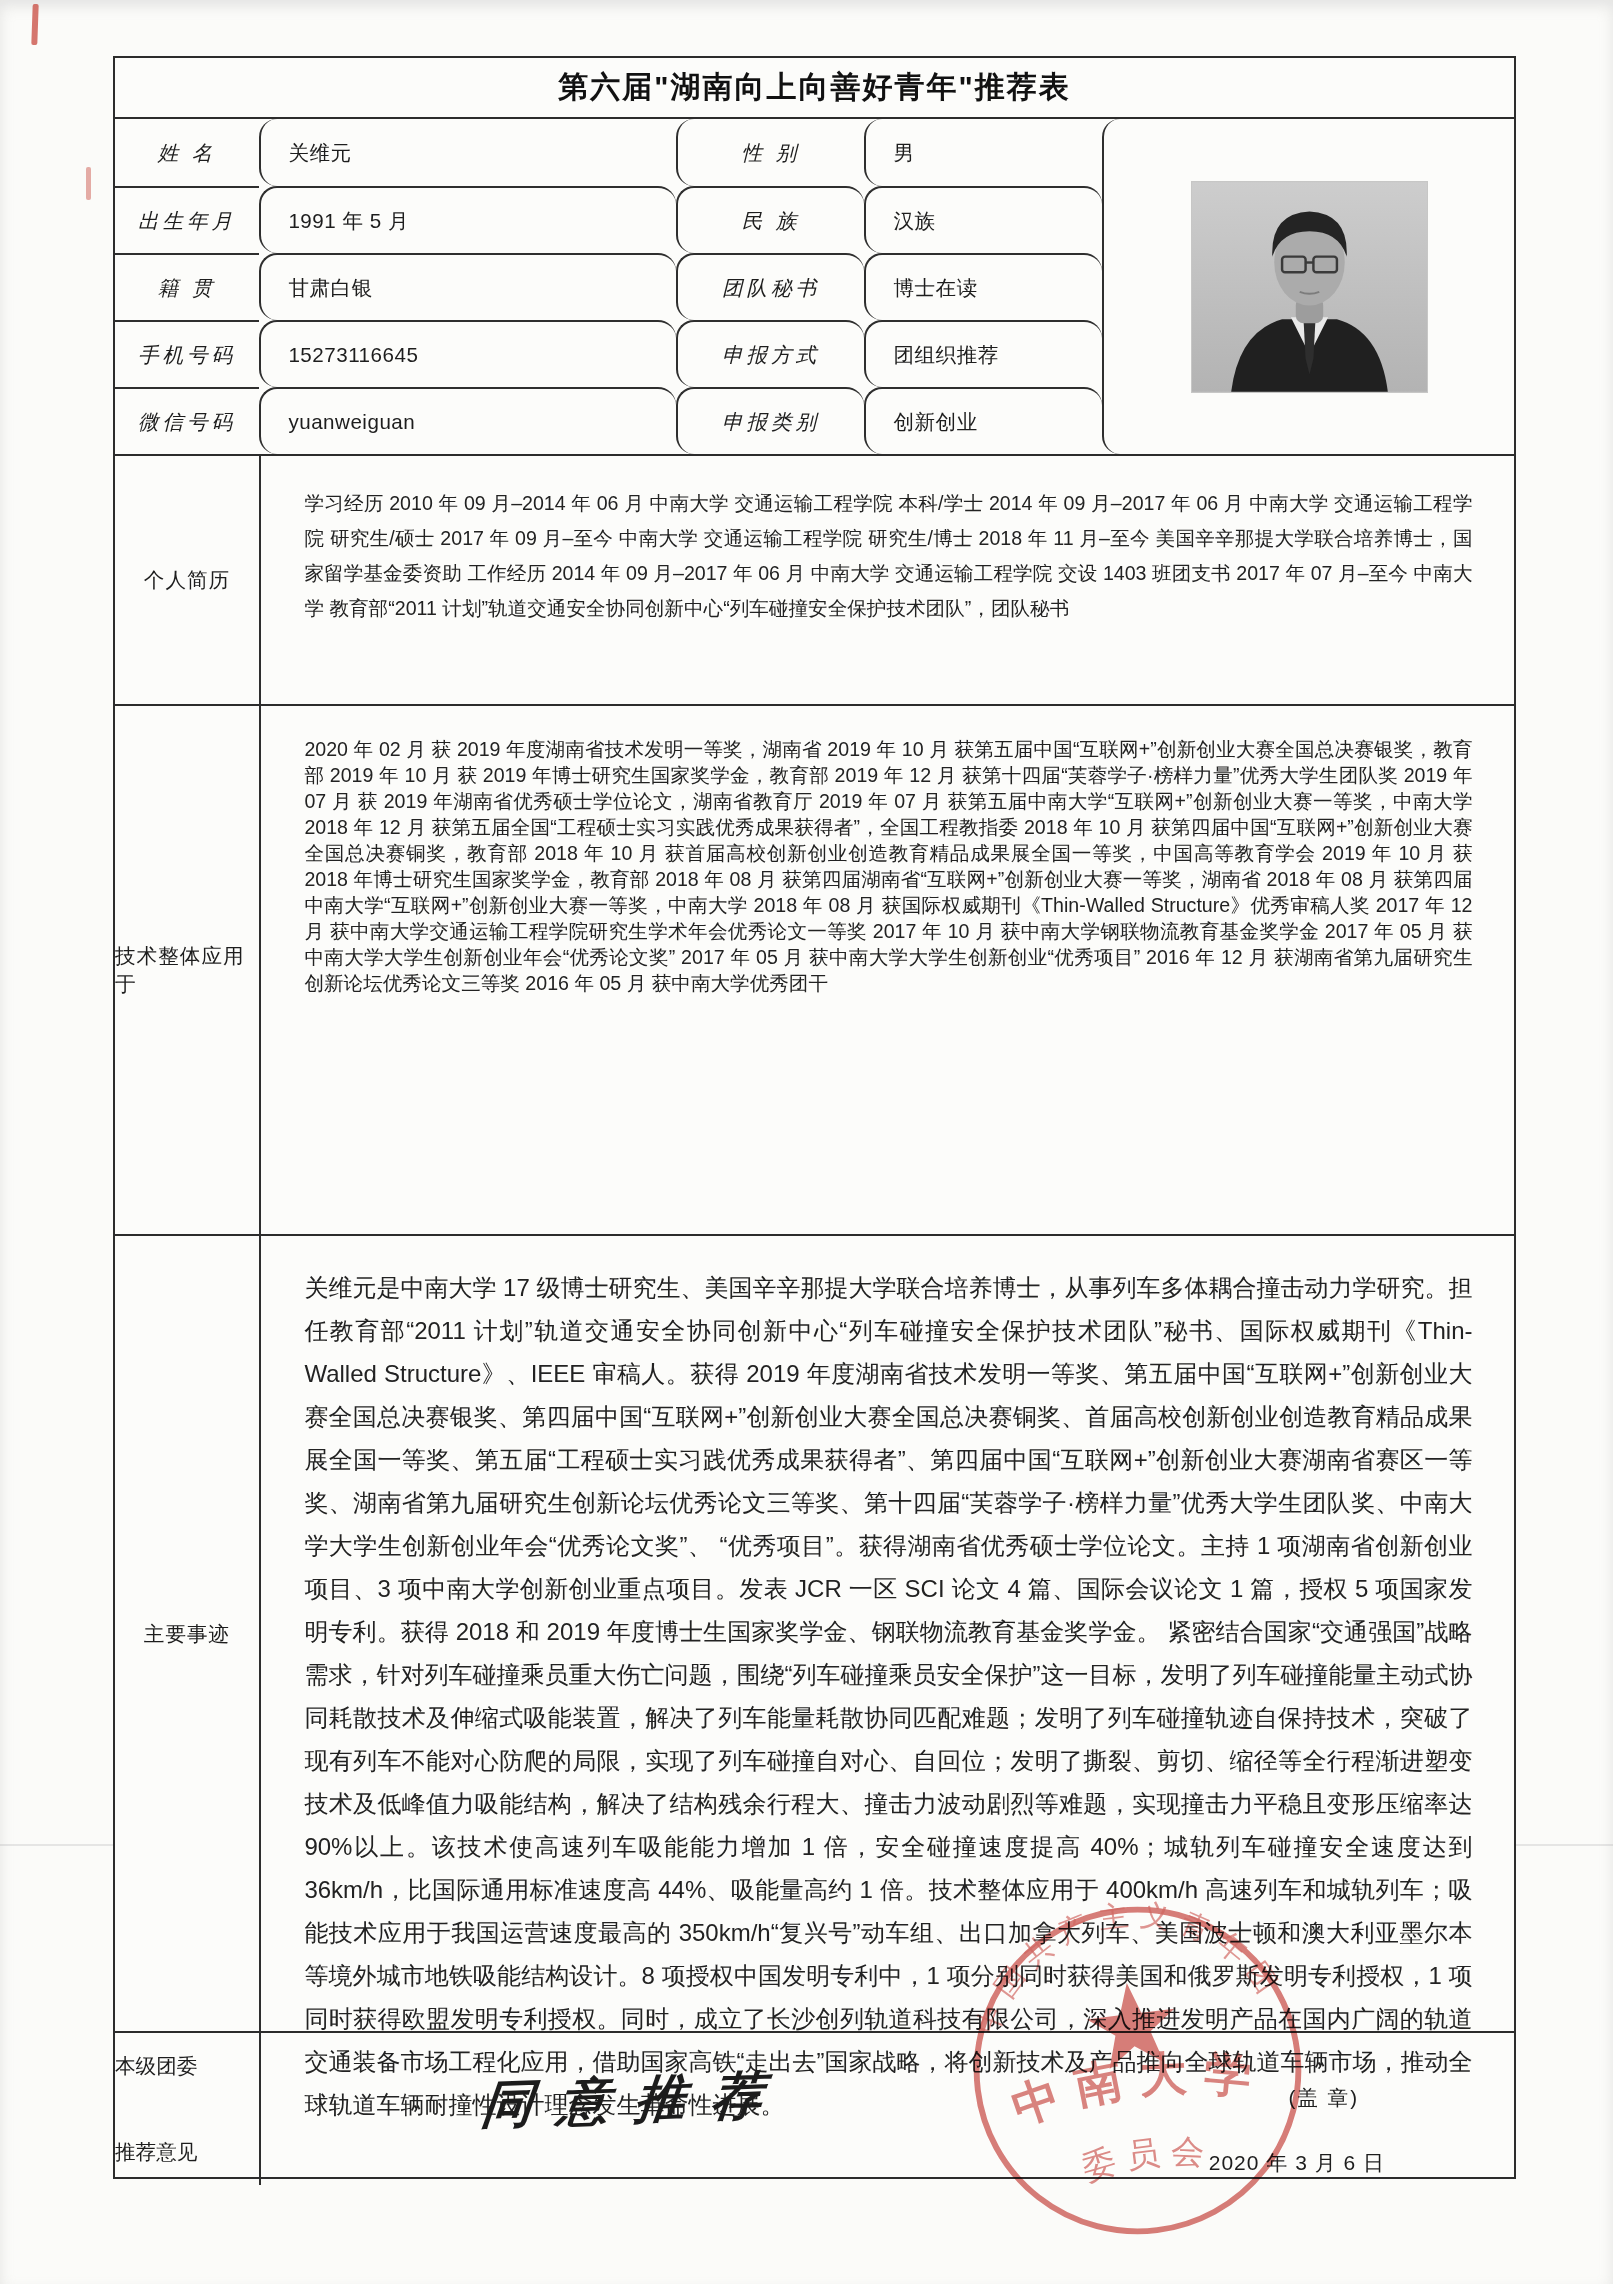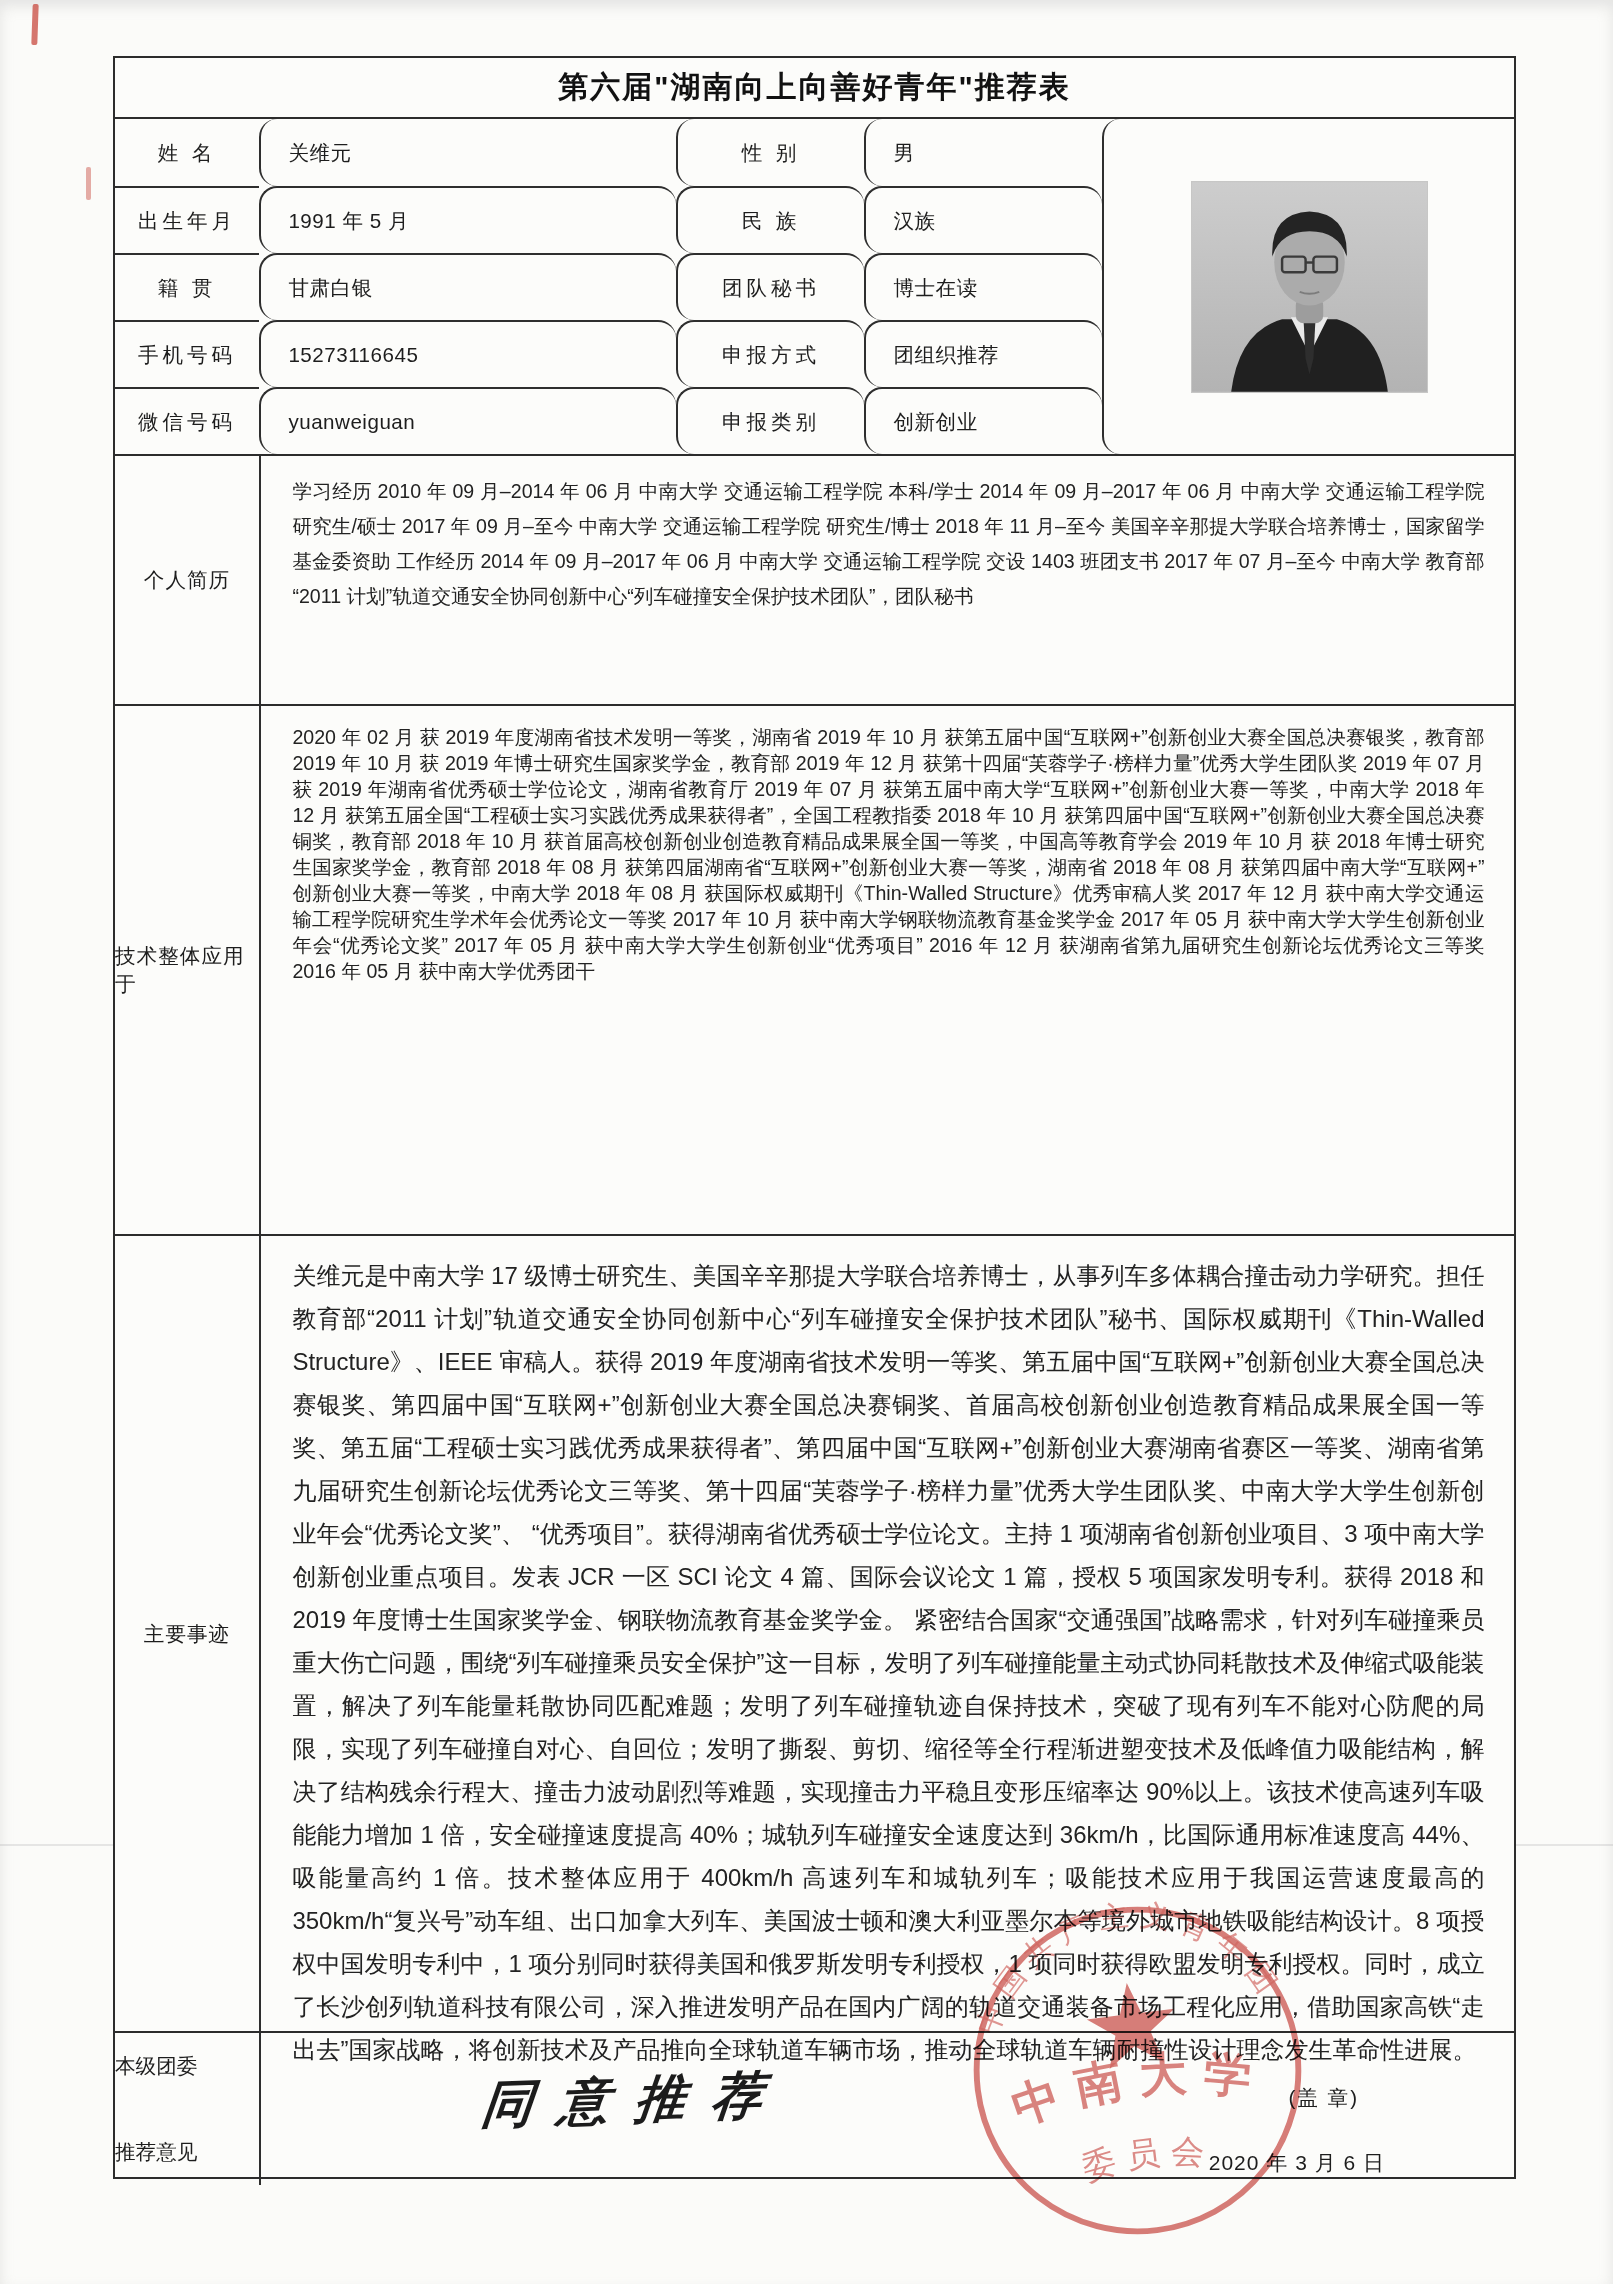--- a/index.html
+++ b/index.html
@@ -36,21 +36,21 @@
     grid-template-columns:144px 417px 188px 238px 1fr;
     grid-auto-rows:67px;
     border-top:2.5px solid #2c2c2c;box-sizing:border-box;
   }
   .cell{
     display:flex;align-items:center;box-sizing:border-box;
     font-size:20.6px;
   }
   .cell.bt{border-top:2px solid #2e2e2e;}
   .cell.bl{border-left:2px solid #2e2e2e;border-radius:18px;}
-  .cell.lab{justify-content:center;letter-spacing:3.9px;}
+  .cell.lab{justify-content:center;letter-spacing:3.9px;font-style:italic;}
   .cell.val{padding-left:27.4px;letter-spacing:0.5px;}
   .photo-cell{
     grid-column:5;grid-row:1 / span 5;
     display:flex;align-items:center;justify-content:center;
   }
   .photo{
     width:235px;height:210px;background:#c7c7c7;overflow:hidden;
     box-shadow:0 0 0 1px rgba(120,120,120,.4);
   }
   .photo svg{display:block;}
@@ -59,21 +59,21 @@
   .section-row{display:flex;border-top:2.5px solid #2c2c2c;box-sizing:border-box;}
   .section-label{
     width:144px;flex:0 0 144px;display:flex;align-items:center;justify-content:center;
     font-size:20.6px;letter-spacing:1px;box-sizing:border-box;
   }
   .section-content{
     flex:1;border-left:2px solid #2e2e2e;box-sizing:border-box;
     padding:13.7px 25.5px 5.9px 27.4px;
   }
   .section-content p{
-    margin:4px;text-align:justify;color:#222;
+    margin:16px;text-align:justify;color:#222;
   }
   .row-resume{height:250px;}
   .row-resume p{font-size:19.6px;line-height:35px;}
   .row-awards{height:530px;}
   .row-awards p{font-size:19.6px;line-height:26px;}
   .row-deeds{height:797px;}
   .row-deeds p{font-size:24px;line-height:43px;}
 
   
   .opinion-row{display:flex;border-top:2.5px solid #2c2c2c;height:154px;box-sizing:border-box;}

